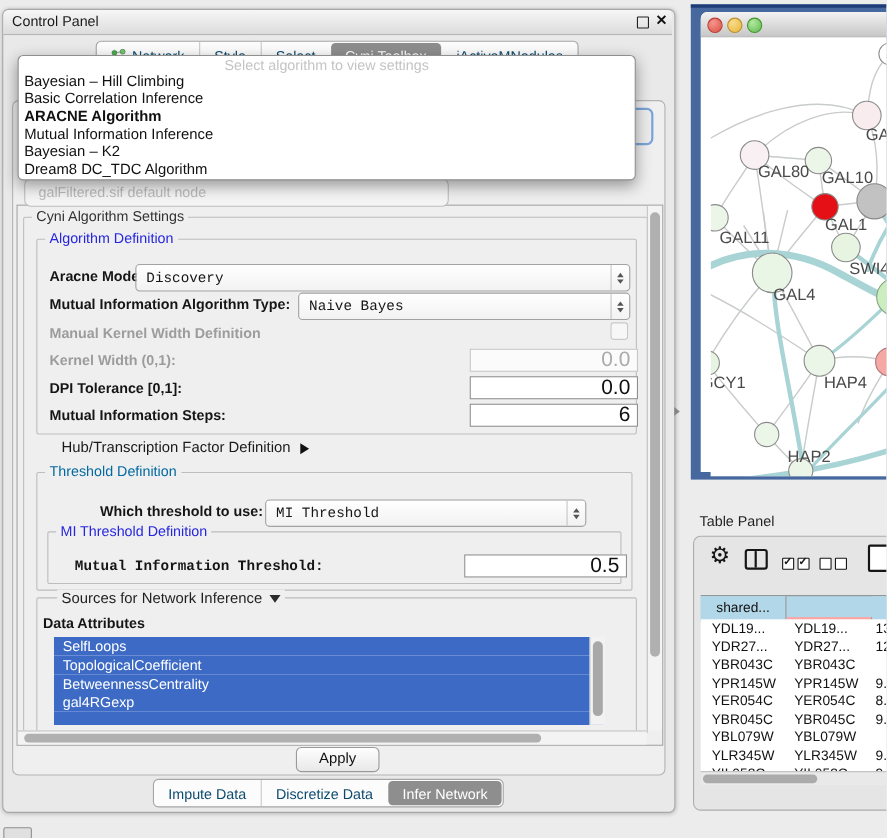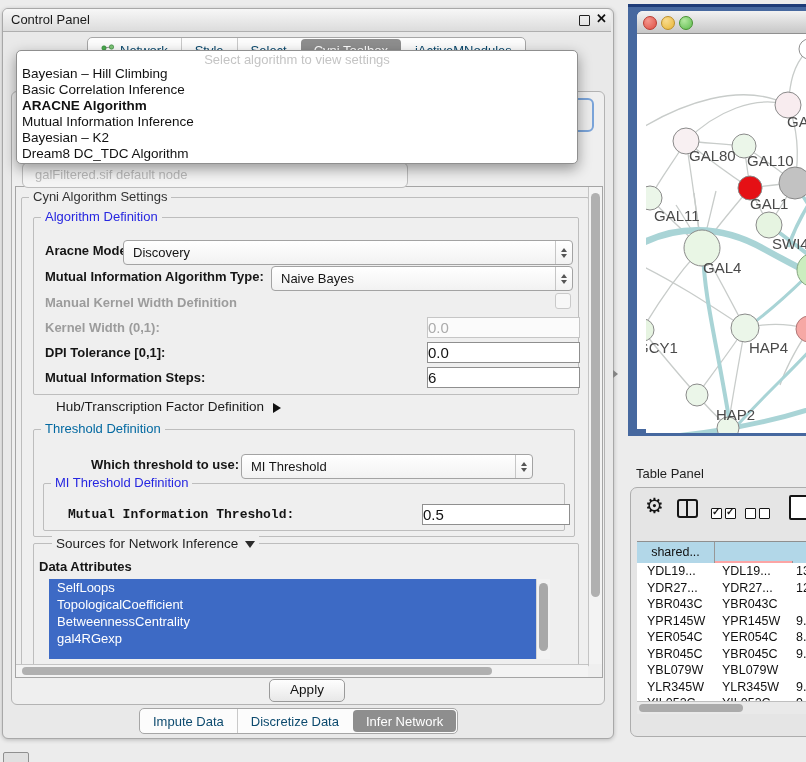--- a/index.html
+++ b/index.html
@@ -52,28 +52,28 @@
   #scrollpane{left:3px;top:94px;width:586px;height:490px;border:1px solid #A5A5A5;
     background:#EFEFEF;overflow:hidden;}
   .fs{border:1px solid #BDBDBD;border-radius:2px;}
   .legend{font-size:13px;background:#EFEFEF;padding:0 4px;line-height:14px;z-index:3;}
   .legend.blue{color:#2626E0;}
   .legend.green{color:#0369a1;}
   .lbl{font-size:13px;font-weight:bold;color:#151515;line-height:16px;white-space:nowrap;}
   .lbl.disabled{color:#9C9C9C;}
   .combo{background:linear-gradient(#FFFFFF,#F2F2F2);border:1px solid #A3A3A3;border-radius:4px;
     font-size:13px;display:flex;align-items:center;}
-  .combo .val{flex:1;padding-left:9px;}
+  .combo .val{flex:1;padding-left:9px;font-family:Liberation Mono, monospace;}
   .stepper{width:16px;align-self:stretch;border-left:1px solid #C6C6C6;display:flex;
     flex-direction:column;align-items:center;justify-content:center;gap:2px;}
   .tri-up{width:0;height:0;border-left:3.5px solid transparent;border-right:3.5px solid transparent;
     border-bottom:4px solid #555;}
   .tri-dn{width:0;height:0;border-left:3.5px solid transparent;border-right:3.5px solid transparent;
     border-top:4px solid #555;}
-  .field{background:#FFF;border:1px solid #8F8F8F;font-size:15px;
+  .field{background:#FFF;border:1px solid #8F8F8F;font-size:19px;text-align:right;
     padding-right:6px;line-height:19px;color:#111;}
   .field.disabled{border-color:#C6C6C6;background:#FBFBFB;color:#ABABAB;}
   .checkbox{width:14px;height:14px;border:1px solid #C9C9C9;border-radius:3px;background:#F7F7F7;}
   .tri-right{display:inline-block;width:0;height:0;border-top:5.5px solid transparent;
     border-bottom:5.5px solid transparent;border-left:8px solid #111;margin-left:9px;
     position:relative;top:1px;}
   .tri-down{display:inline-block;width:0;height:0;border-left:5.5px solid transparent;
     border-right:5.5px solid transparent;border-top:7px solid #2b2b2b;margin-left:7px;
     position:relative;top:0px;}
   .plain-lbl{font-size:13.5px;color:#1a1a1a;line-height:16px;display:flex;align-items:center;margin-left:11px;}

